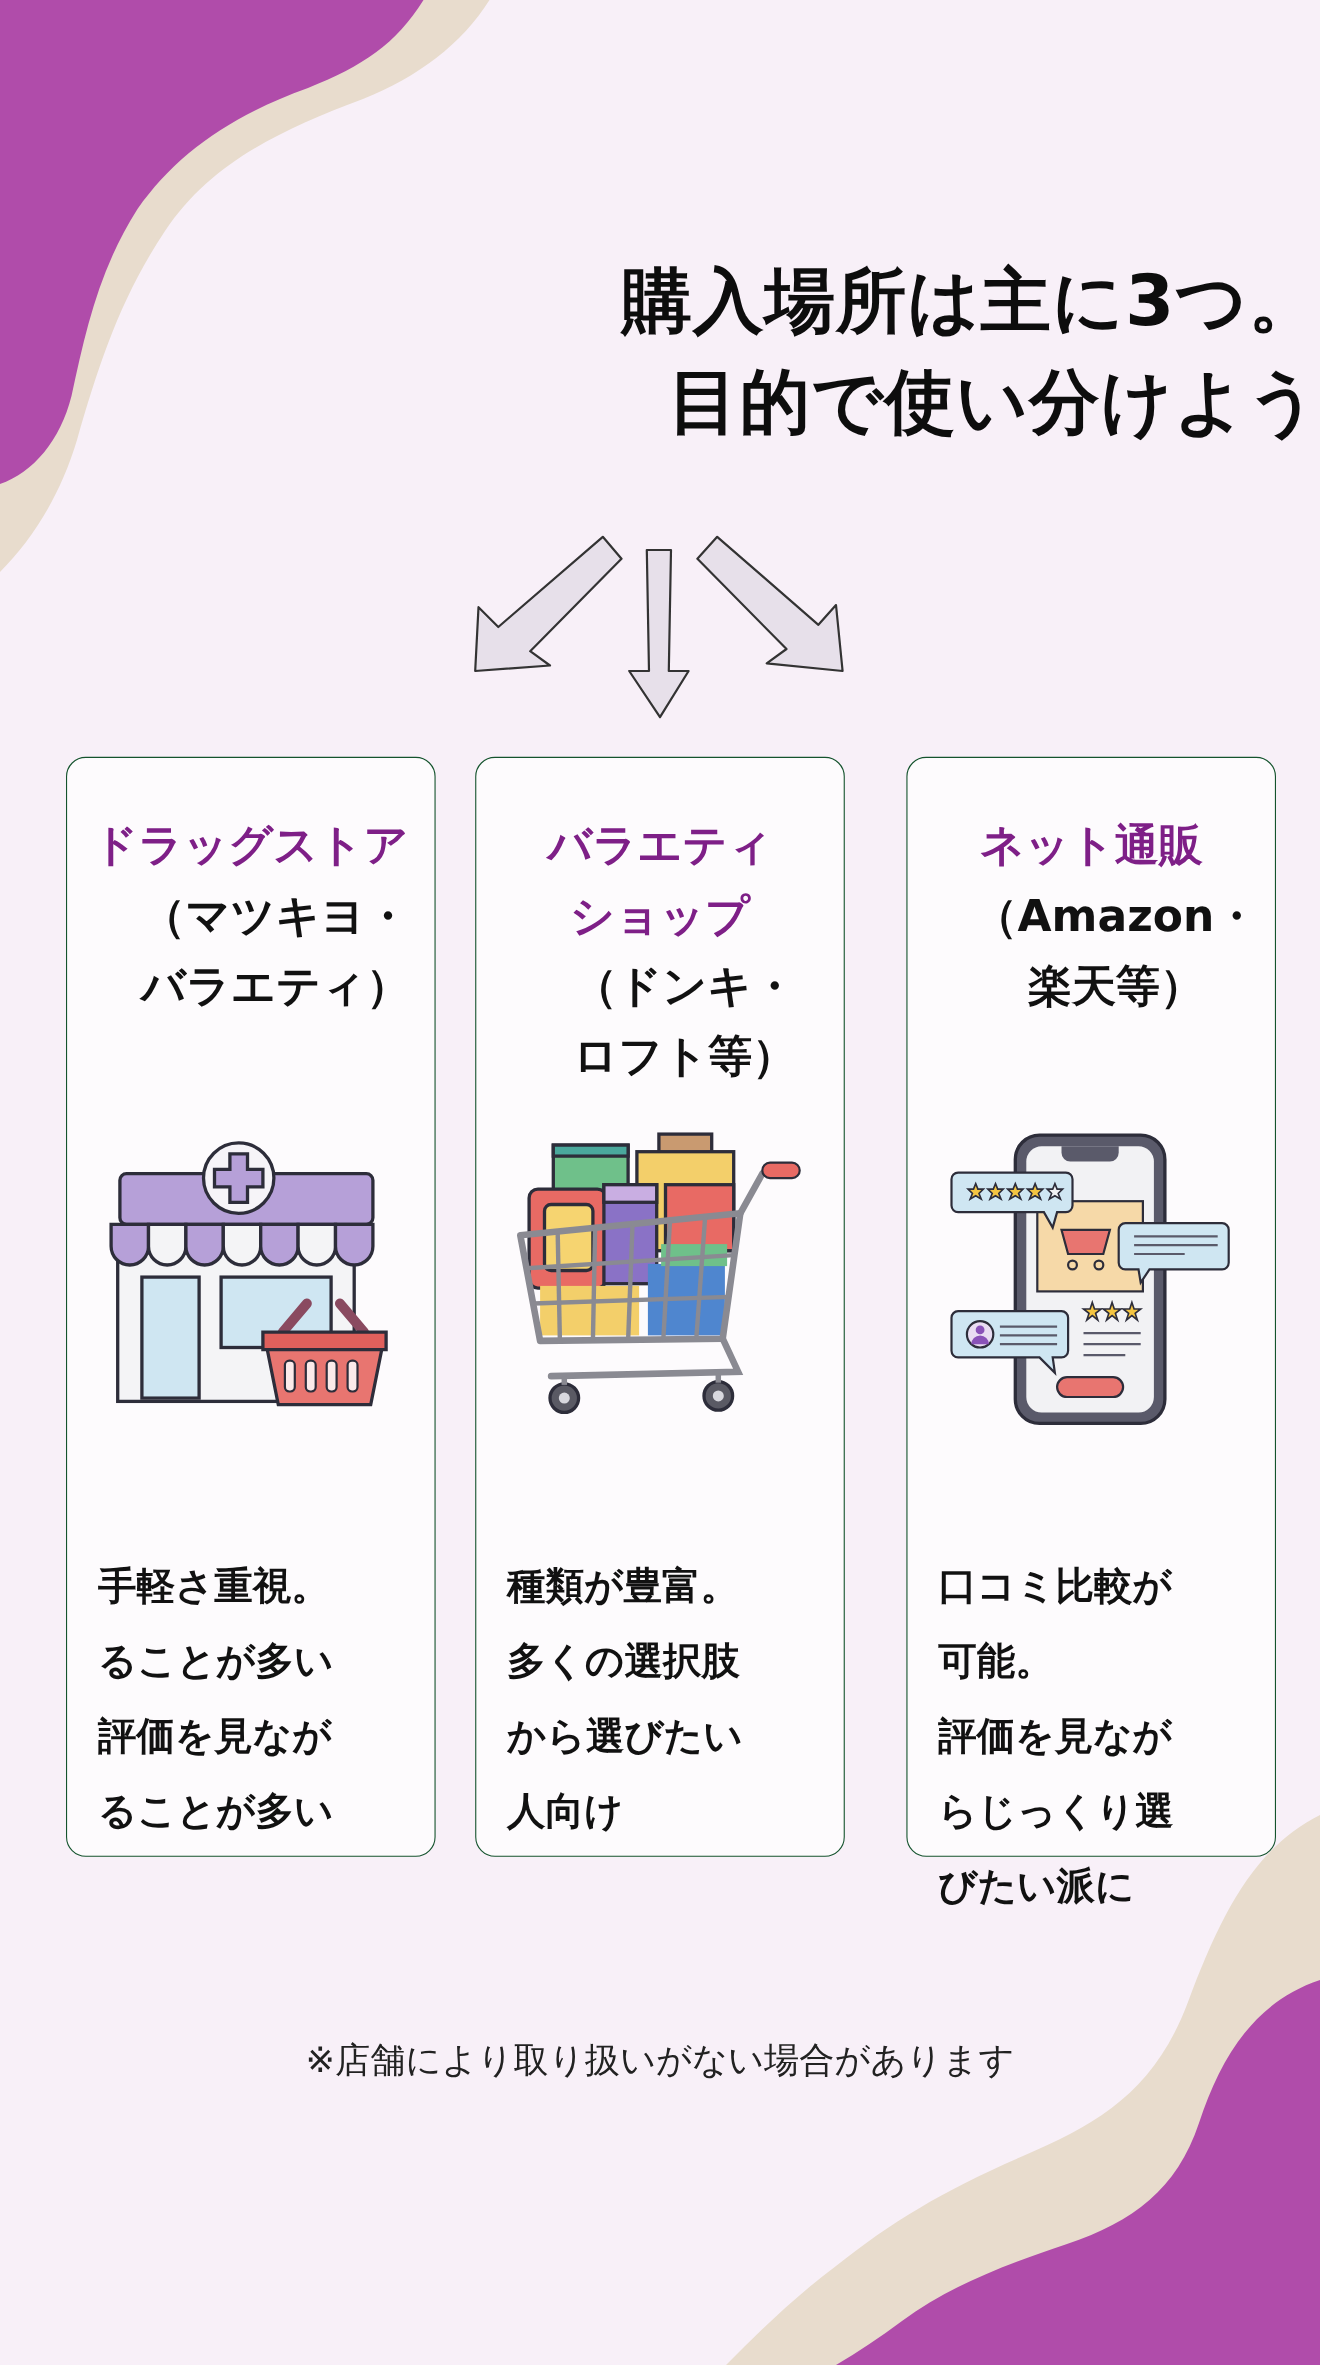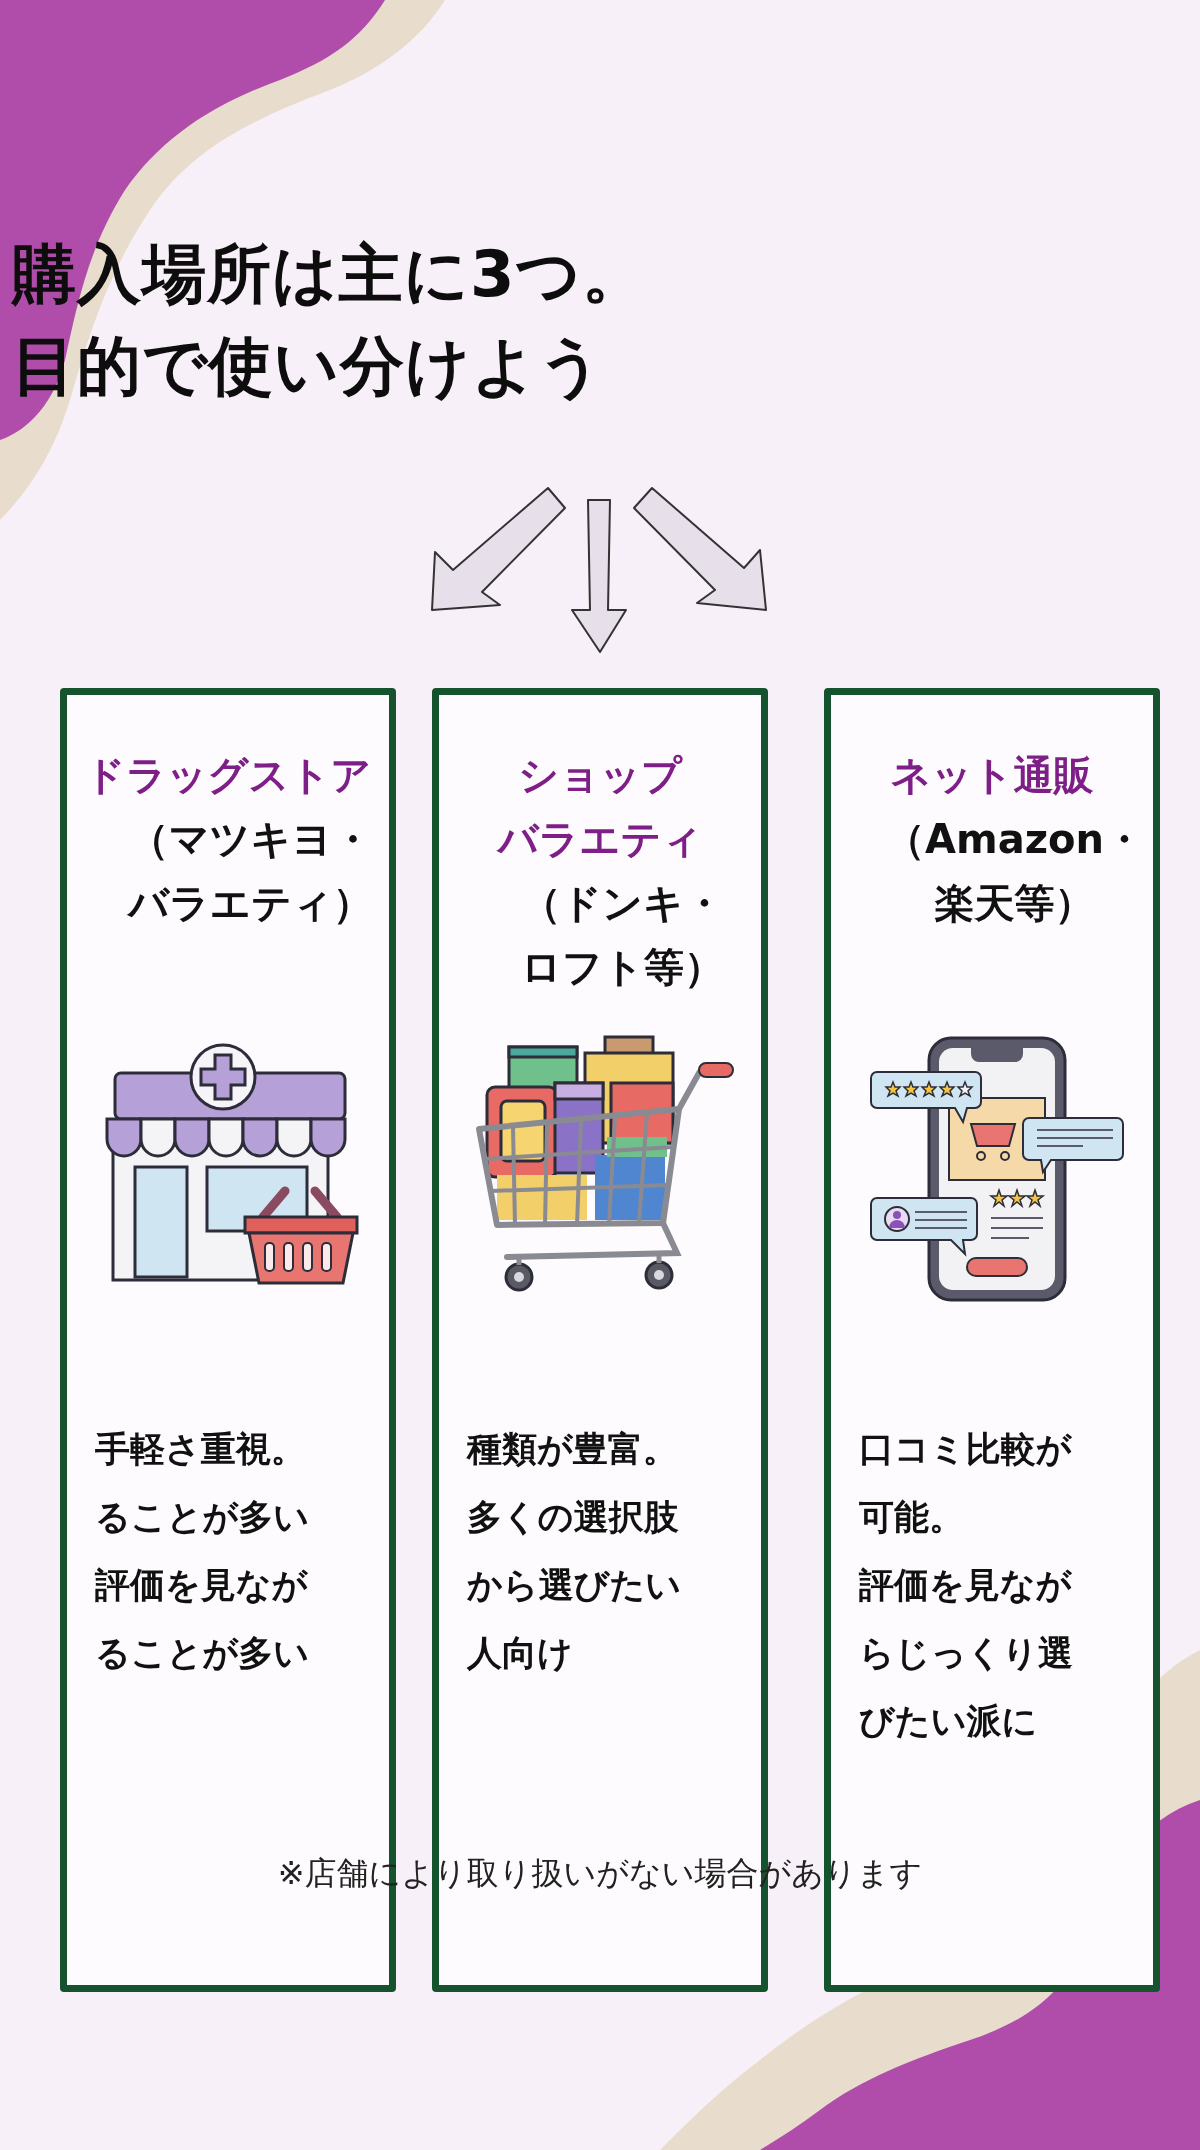--- a/index.html
+++ b/index.html
@@ -10,41 +10,41 @@
       font-family: "DejaVu Sans", "Liberation Sans", sans-serif;
       overflow: hidden;
       color: #111;
     }
     .blob { position: absolute; pointer-events: none; }
     .blob-tl { left: 0; top: 0; width: 460px; height: 520px; }
     .blob-br { right: 0; bottom: 0; width: 560px; height: 560px; }
 
     .title {
       position: absolute;
-      left: 12px; right: 0;
+      left: 0; right: 0;
       top: 228px;
-      text-align: left;
+      text-align: right;
       font-weight: bold;
       font-size: 64px;
       line-height: 92px;
       letter-spacing: 1px;
       color: #0d0d0d;
     }
     .title .line { display: block; }
 
     .arrows { position: absolute; left: 420px; top: 480px; width: 360px; height: 175px; }
 
     .card {
       position: absolute;
       top: 688px;
       width: 336px;
-      height: 1304px;
+      height: 1000px;
       background: #fdfbfd;
-      border: 7px solid #14532d;
-      border-radius: 4px;
+      border: 1px solid #14532d;
+      border-radius: 18px;
     }
     .card-1 { left: 60px; }
     .card-2 { left: 432px; }
     .card-3 { left: 824px; }
 
     .card-title {
       position: absolute;
       left: 0; right: 0;
       top: 48px;
       text-align: center;
@@ -155,22 +155,22 @@
   <div class="card-desc">
     <span class="line">手軽さ重視。</span>
     <span class="line">ることが多い</span>
     <span class="line">評価を見なが</span>
     <span class="line">ることが多い</span>
   </div>
 </div>
 
 <div class="card card-2">
   <div class="card-title">
+    <span class="name">バラエティ</span>
     <span class="name">ショップ</span>
-    <span class="name">バラエティ</span>
     <span class="sub">（ドンキ・</span>
     <span class="sub">ロフト等）</span>
   </div>
   <svg class="card-illust" viewBox="0 0 270 280" style="top:330px;">
 
     <rect x="42" y="22" width="68" height="60" fill="#6fc08a" stroke="#2d2d3a" stroke-width="3"></rect>
     <rect x="42" y="22" width="68" height="10" fill="#4aa89c" stroke="#2d2d3a" stroke-width="3"></rect>
     <rect x="138" y="12" width="48" height="30" fill="#c99a70" stroke="#2d2d3a" stroke-width="3"></rect>
     <rect x="118" y="28" width="88" height="90" fill="#f3cf6a" stroke="#2d2d3a" stroke-width="3"></rect>
     <rect x="20" y="62" width="70" height="90" rx="8" fill="#e86a64" stroke="#2d2d3a" stroke-width="3"></rect>

